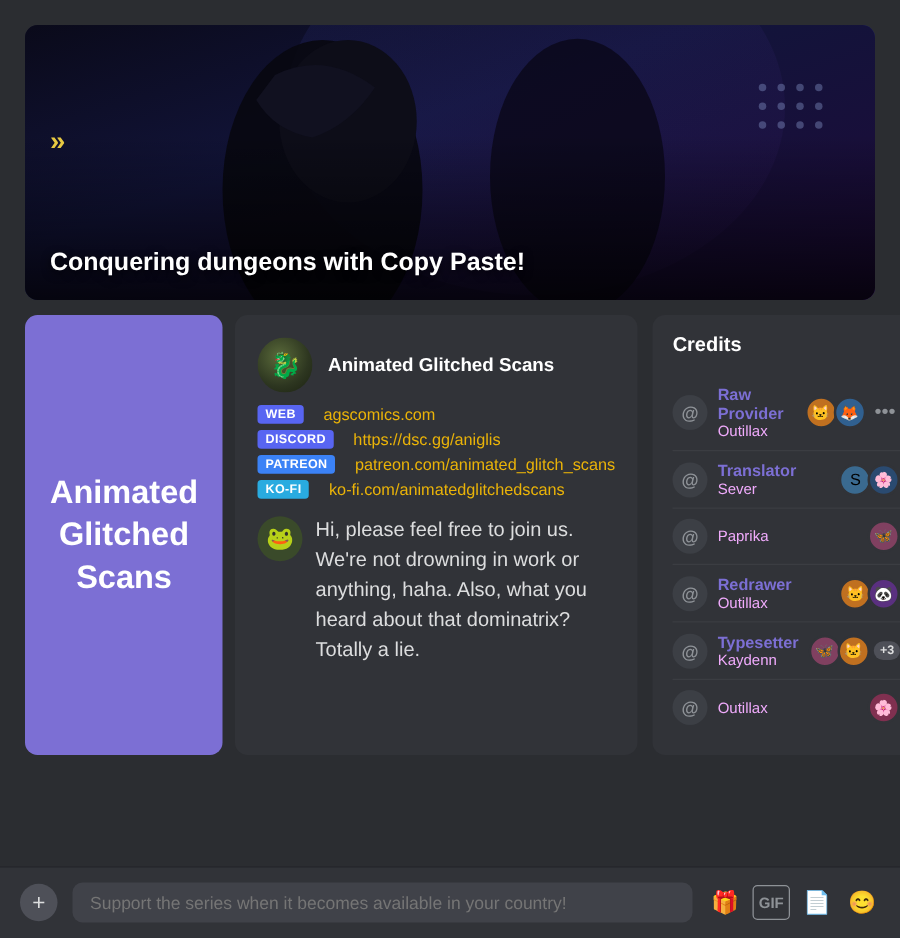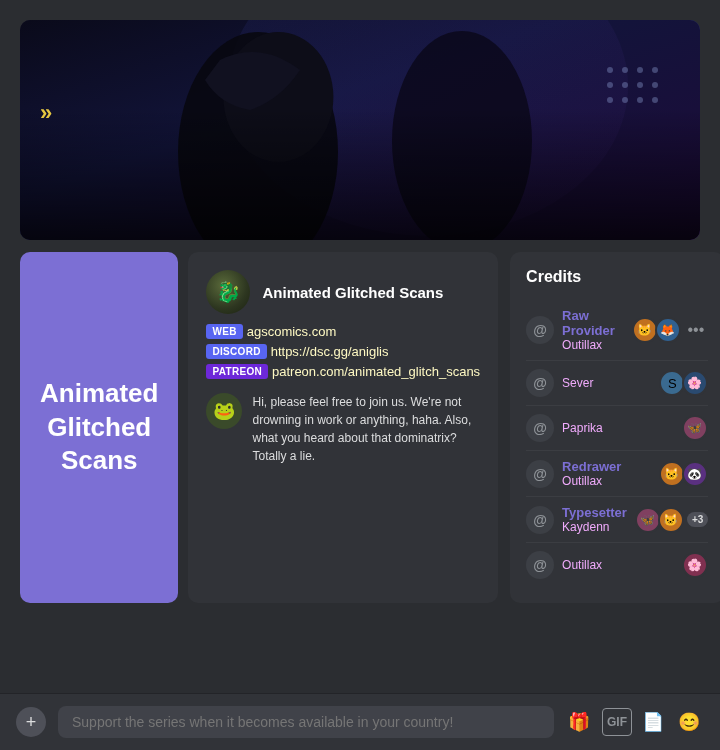--- a/index.html
+++ b/index.html
@@ -127,40 +127,40 @@
 
     .links-list {
       display: flex;
       flex-direction: column;
       gap: 5px;
     }
 
     .link-row {
       display: flex;
       align-items: center;
-      gap: 4px;
+      gap: 16px;
       font-size: 13px;
     }
 
     .link-badge {
       padding: 2px 6px;
       border-radius: 3px;
       font-size: 10px;
       font-weight: 700;
       color: white;
       flex-shrink: 0;
       letter-spacing: 0.3px;
     }
     .badge-web { background: #5865f2; }
     .badge-discord { background: #5865f2; }
-    .badge-patreon { background: #6d28d9; }
+    .badge-patreon { background: #3b82f6; }
     .badge-kofi { background: #29abe0; }
 
     .link-url {
-      color: #fef9c3;
+      color: #eab308;
       font-size: 13px;
     }
 
     .bot-message-row {
       display: flex;
       align-items: flex-start;
       gap: 10px;
       padding-top: 4px;
     }
 
@@ -171,21 +171,21 @@
       background: #3a4a2a;
       display: flex;
       align-items: center;
       justify-content: center;
       font-size: 18px;
       flex-shrink: 0;
     }
 
     .bot-text {
       color: #dcddde;
-      font-size: 12px;
+      font-size: 16px;
       line-height: 1.5;
     }
 
     
     .credits-panel {
       flex: 1;
       background: #313338;
       border-radius: 10px;
       padding: 16px;
     }
@@ -382,20 +382,21 @@
         <path d="M 200 40 Q 240 20 280 50 Q 260 80 230 90 Q 200 85 185 60 Z" fill="#111120"></path>
 
         <linearGradient id="overlayGrad" x1="0%" y1="0%" x2="0%" y2="100%">
           <stop offset="40%" style="stop-color:transparent;stop-opacity:0"></stop>
           <stop offset="100%" style="stop-color:#000000;stop-opacity:0.75"></stop>
         </linearGradient>
         <rect width="100%" height="100%" fill="url(#overlayGrad)"></rect>
       </svg>
     </div>
     <div class="banner-chevron">»</div>
+    <div class="banner-title">Conquering dungeons with Copy Paste!</div>
   </div>
 
   <div class="content-row">
 
     <div class="left-panel">
       <div class="scans-header">
         <span>Animated<br>Glitched Scans</span>
       </div>
 
       <div class="scans-info">
@@ -412,20 +413,24 @@
             <span class="link-url">agscomics.com</span>
           </div>
           <div class="link-row">
             <span class="link-badge badge-discord">DISCORD</span>
             <span class="link-url">https://dsc.gg/aniglis</span>
           </div>
           <div class="link-row">
             <span class="link-badge badge-patreon">PATREON</span>
             <span class="link-url">patreon.com/animated_glitch_scans</span>
           </div>
+          <div class="link-row">
+            <span class="link-badge badge-kofi">KO-FI</span>
+            <span class="link-url">ko-fi.com/animatedglitchedscans</span>
+          </div>
         </div>
 
         <div class="bot-message-row">
           <div class="bot-avatar">🐸</div>
           <div class="bot-text">Hi, please feel free to join us. We're not drowning in work or anything, haha. Also, what you heard about that dominatrix? Totally a lie.</div>
         </div>
       </div>
     </div>
 
     <div class="credits-panel">
@@ -440,20 +445,21 @@
         <div class="credit-avatars">
           <div class="mini-avatar" style="background:#c07020;">🐱</div>
           <div class="mini-avatar" style="background:#306090;">🦊</div>
           <span class="dots-btn">•••</span>
         </div>
       </div>
 
       <div class="credit-item">
         <div class="at-icon">@</div>
         <div class="credit-info">
+          <div class="credit-role">Translator</div>
           <div class="credit-name">Sever</div>
         </div>
         <div class="credit-avatars">
           <div class="mini-avatar" style="background:#3a6a90;font-size:13px;">S</div>
           <div class="mini-avatar" style="background:#2a4a70;">🌸</div>
         </div>
       </div>
 
       <div class="credit-item">
         <div class="at-icon">@</div>

